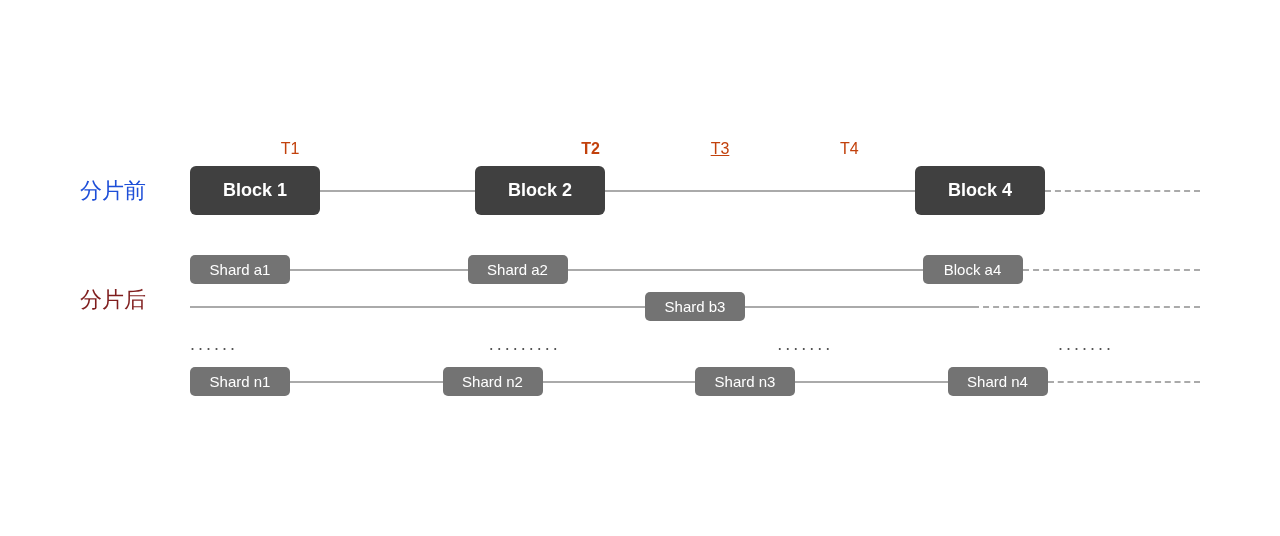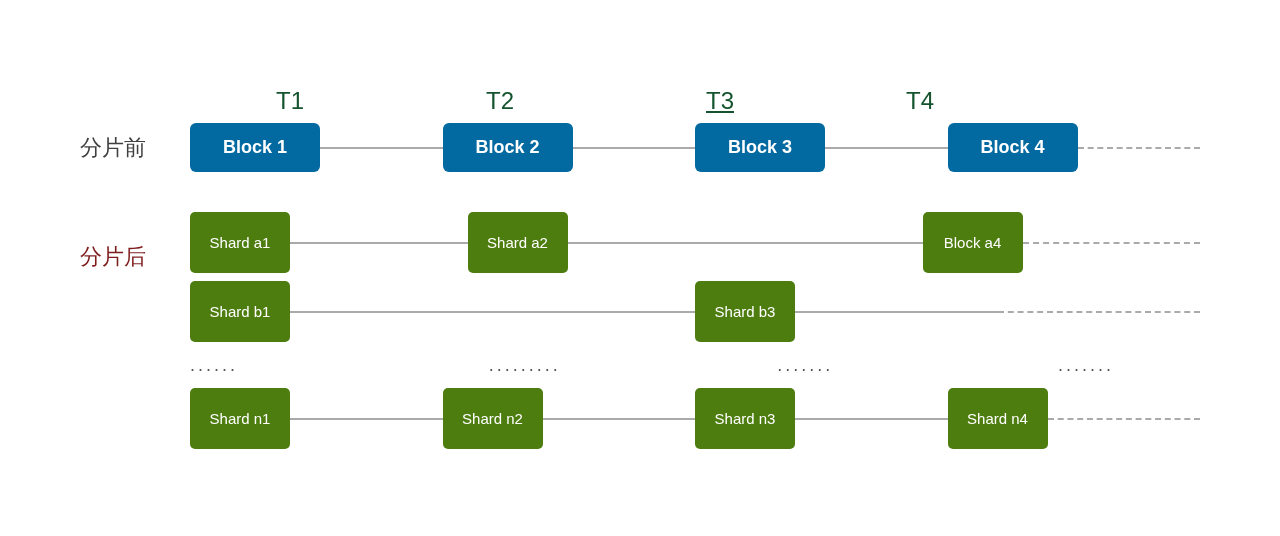--- a/index.html
+++ b/index.html
@@ -22,53 +22,53 @@
 
     
     .time-labels {
       display: flex;
       align-items: center;
       margin-left: 120px;
       margin-bottom: 8px;
     }
 
     .time-label {
-      font-size: 24px;
-      color: #14532d;
+      font-size: 16px;
+      color: #c2410c;
       text-align: center;
     }
 
     .tl-t1 { width: 180px; text-align: center; margin-right: 20px; }
-    .tl-t2 { width: 200px; text-align: center; margin-right: 20px; }
+    .tl-t2 { width: 200px; text-align: right; margin-right: 20px; font-weight: bold; }
     .tl-t3 { width: 200px; text-align: center; margin-right: 20px; text-decoration: underline; }
-    .tl-t4 { width: 160px; text-align: center; }
+    .tl-t4 { width: 160px; text-align: left; }
 
     
     .section {
       display: flex;
       align-items: center;
       margin-bottom: 0;
     }
 
     .section-label {
       width: 110px;
       font-size: 22px;
-      color: #404040;
+      color: #1d4ed8;
       flex-shrink: 0;
     }
 
     .chain {
       display: flex;
       align-items: center;
       flex: 1;
     }
 
     
     .block-item {
-      background: #0369a1;
+      background: #404040;
       color: #ffffff;
       font-size: 18px;
       font-weight: 600;
       padding: 14px 20px;
       border-radius: 6px;
       white-space: nowrap;
       min-width: 130px;
       text-align: center;
     }
 
@@ -83,25 +83,25 @@
     .connector-dashed {
       height: 2px;
       background: transparent;
       border-top: 2px dashed #aaaaaa;
       flex: 1;
       min-width: 40px;
     }
 
     
     .shard-item {
-      background: #4d7c0f;
+      background: #737373;
       color: #ffffff;
       font-size: 15px;
       font-weight: 500;
-      padding: 22px 14px;
+      padding: 6px 14px;
       border-radius: 5px;
       white-space: nowrap;
       min-width: 100px;
       text-align: center;
     }
 
     
     .after-section {
       display: flex;
       align-items: flex-start;
@@ -153,21 +153,20 @@
     <div class="time-label tl-t4">T4</div>
   </div>
 
   <div class="section">
     <div class="section-label">分片前</div>
     <div class="chain">
       <div class="block-item">Block 1</div>
       <div class="connector"></div>
       <div class="block-item">Block 2</div>
       <div class="connector"></div>
-      <div class="block-item">Block 3</div>
       <div class="connector"></div>
       <div class="block-item">Block 4</div>
       <div class="connector-dashed"></div>
     </div>
   </div>
 
   <div class="after-section">
     <div class="after-label">分片后</div>
     <div class="shards-container">
 
@@ -175,21 +174,20 @@
         <div class="shard-item">Shard a1</div>
         <div class="connector"></div>
         <div class="shard-item">Shard a2</div>
         <div class="connector" style="min-width:6px;"></div>
         <div class="connector"></div>
         <div class="shard-item">Block a4</div>
         <div class="connector-dashed"></div>
       </div>
 
       <div class="shard-row">
-        <div class="shard-item">Shard b1</div>
         <div class="connector"></div>
         <div class="connector" style="min-width:6px;"></div>
         <div class="shard-item">Shard b3</div>
         <div class="connector"></div>
         <div class="connector-dashed"></div>
       </div>
 
       <div class="dots-row">
         <div class="dots-cell" style="min-width:108px; text-align:left;">......</div>
         <div style="flex:1;"></div>

